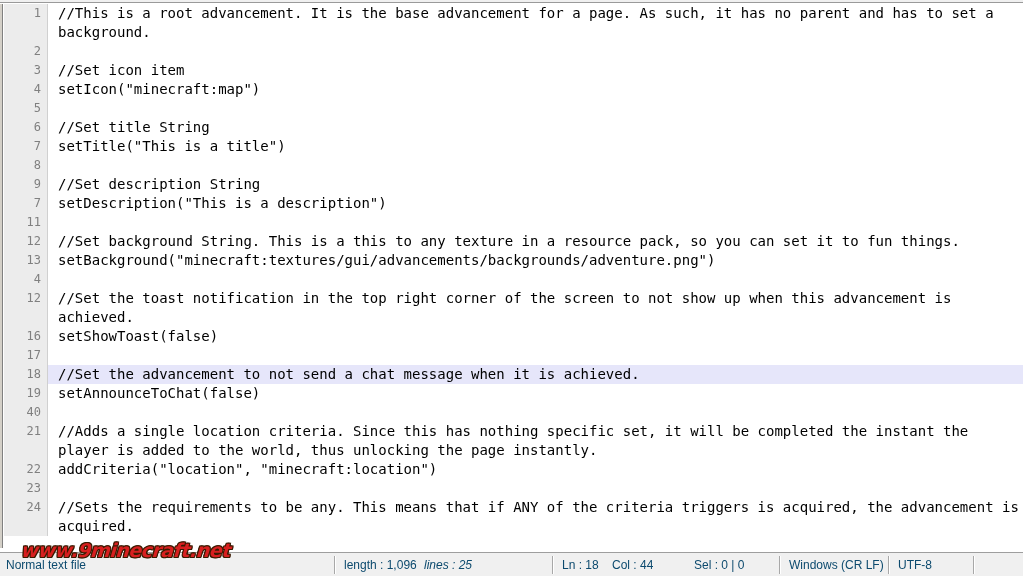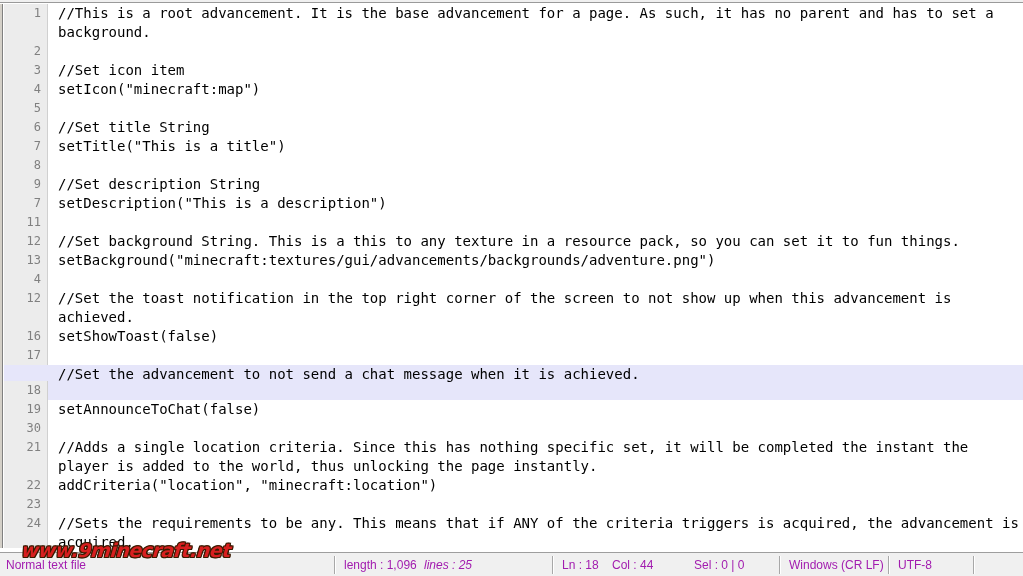--- a/index.html
+++ b/index.html
@@ -77,21 +77,20 @@
     background: #ececec;
     border-right: 1px solid #d0d0d0;
     font-family: "DejaVu Sans Mono", monospace;
     font-size: 12px;
     line-height: 19px;
     user-select: none;
     align-self: stretch;
   }
   .line.current .gutter {
     background: #ececec;
-    margin-top: 16px;
   }
 
   .code {
     flex: 1 1 auto;
     padding-left: 10px;
     font-family: "DejaVu Sans Mono", monospace;
     font-size: 14px;
     line-height: 19px;
     color: #000000;
     white-space: pre-wrap;
@@ -144,21 +143,21 @@
     width: 100%; height: 1px;
     background: #9e9e9e;
   }
   .sb-cell {
     position: absolute;
     top: 1px;
     height: 24px;
     line-height: 24px;
     font-family: "Liberation Sans", sans-serif;
     font-size: 12px;
-    color: #a21caf;
+    color: #0c4a6e;
     white-space: nowrap;
     overflow: hidden;
     box-sizing: border-box;
   }
   .sb-sep {
     position: absolute;
     top: 4px;
     width: 2px;
     height: 18px;
     border-left: 1px solid #a8a8a8;
@@ -245,21 +244,21 @@
         </div>
         <div class="line current">
           <div class="gutter">18</div>
           <div class="code">//Set the advancement to not send a chat message when it is achieved.</div>
         </div>
         <div class="line">
           <div class="gutter">19</div>
           <div class="code">setAnnounceToChat(false)</div>
         </div>
         <div class="line">
-          <div class="gutter">30</div>
+          <div class="gutter">40</div>
           <div class="code">&nbsp;</div>
         </div>
         <div class="line">
           <div class="gutter">21</div>
           <div class="code">//Adds a single location criteria. Since this has nothing specific set, it will be completed the instant the player is added to the world, thus unlocking the page instantly.</div>
         </div>
         <div class="line">
           <div class="gutter">22</div>
           <div class="code">addCriteria("location", "minecraft:location")</div>
         </div>

